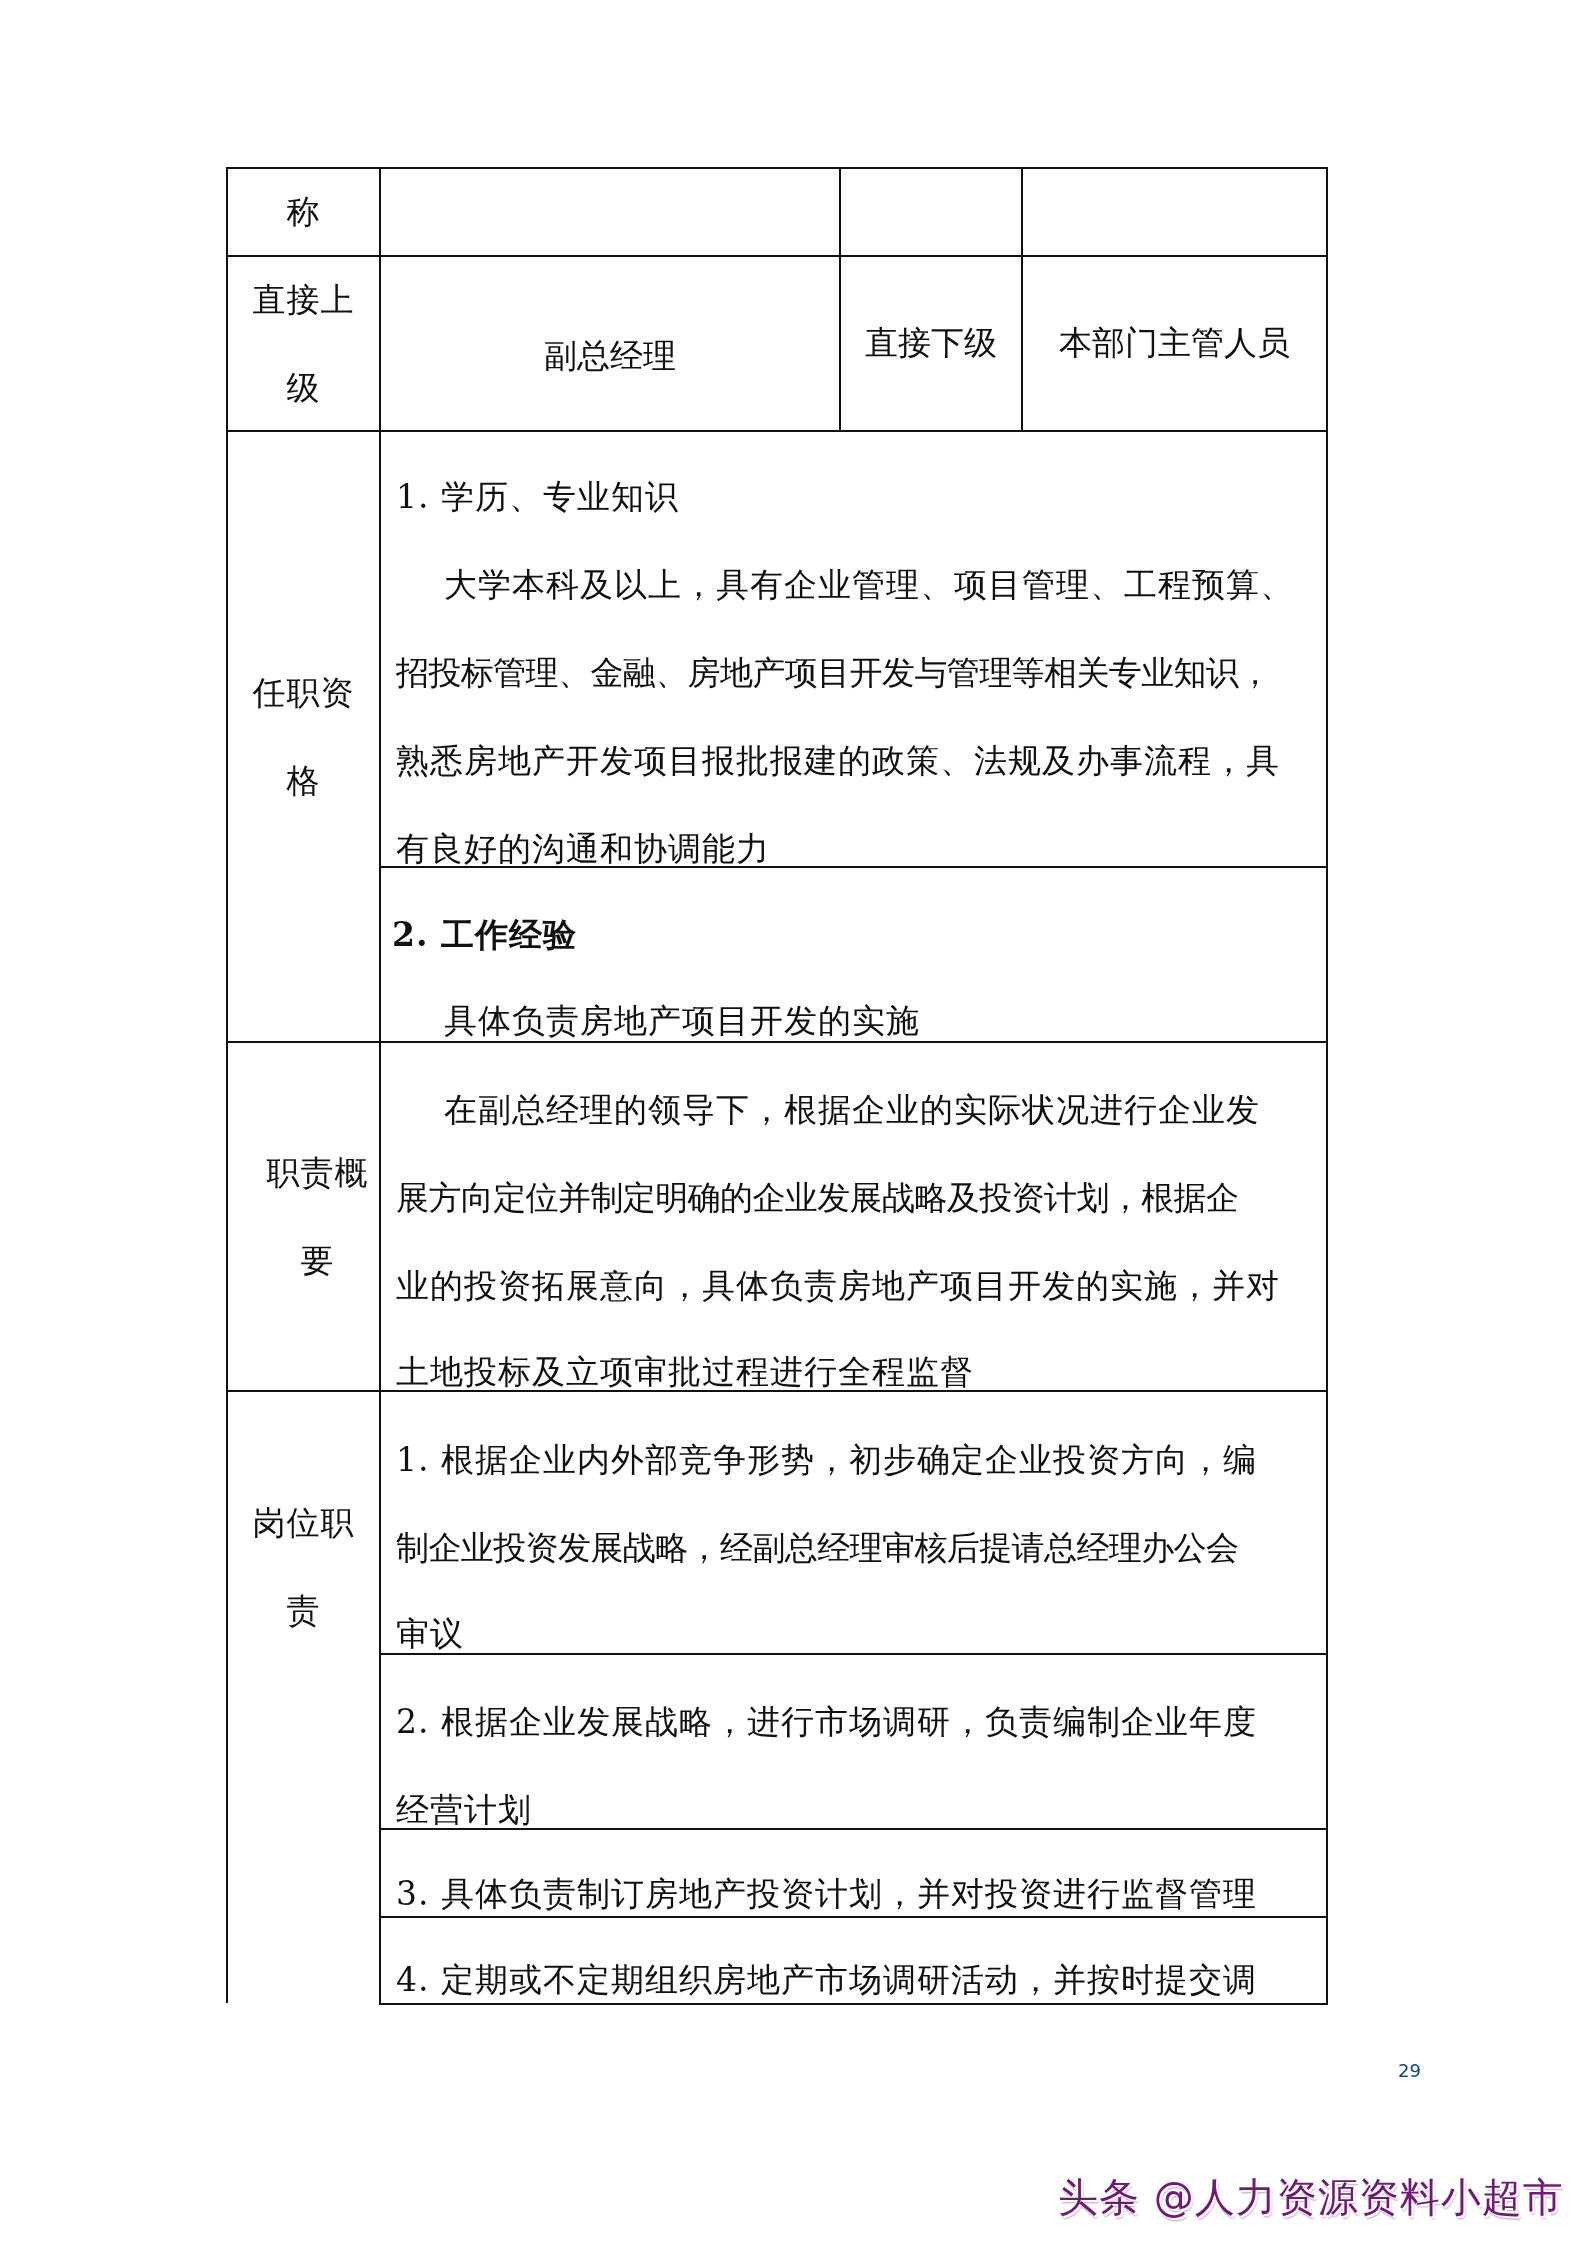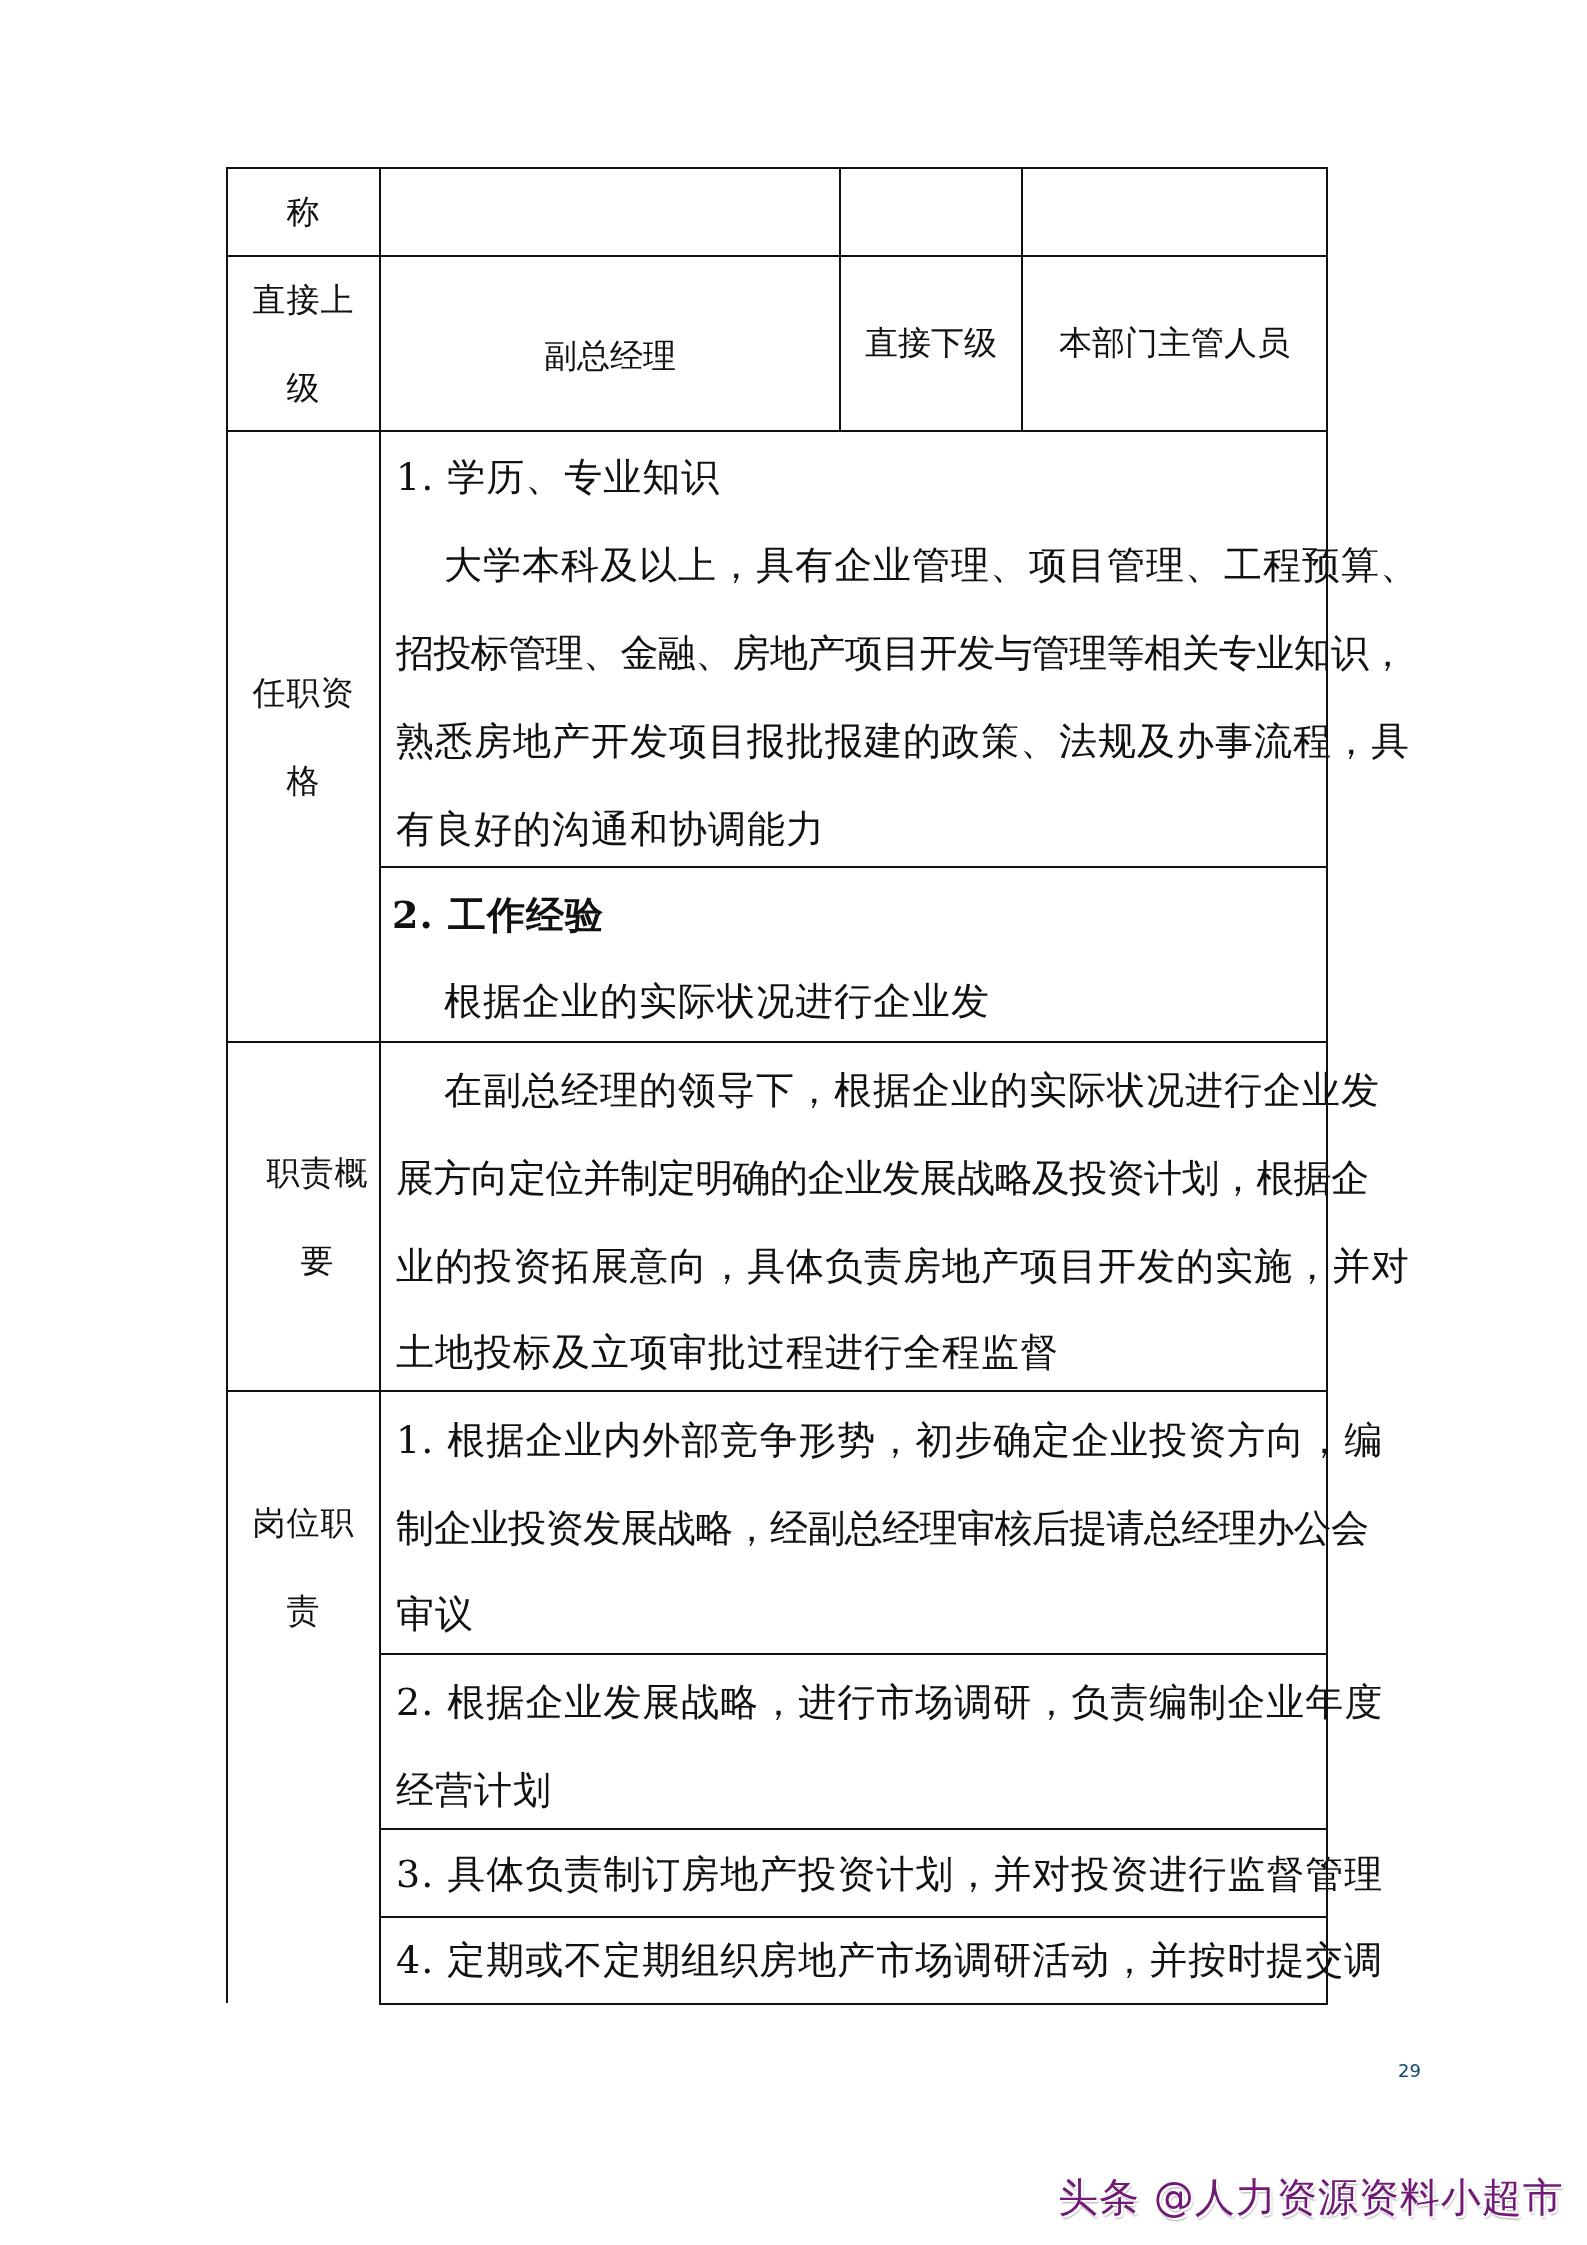--- a/index.html
+++ b/index.html
@@ -5,21 +5,21 @@
   html, body { margin: 0; padding: 0; background: #ffffff; }
   body { width: 1587px; height: 2245px; position: relative; overflow: hidden;
          font-family: "DejaVu Serif", "Liberation Serif", serif; color: #111111; }
   .page { position: absolute; left: 0; top: 0; width: 1587px; height: 2245px; background: #fff; }
   .line { position: absolute; background: #111; }
   .h { height: 2px; }
   .v { width: 2px; }
   .cell { position: absolute; box-sizing: border-box; display: flex; align-items: center; justify-content: center; text-align: center; }
   .label-cell { font-size: 33px; line-height: 88px; letter-spacing: 1px; }
   .label-cell span { display: block; }
-  .txt { position: absolute; font-size: 38px; line-height: 44px; white-space: nowrap; letter-spacing: 1px; }
+  .txt { position: absolute; font-size: 33px; line-height: 44px; white-space: nowrap; letter-spacing: 1px; margin-top: 20px; }
   .page-num { position: absolute; left: 1398px; top: 2060px; font-family: "DejaVu Sans", "Liberation Sans", sans-serif; font-size: 18px; color: #0c4a6e; }
   .watermark { position: absolute; left: 1058px; top: 2170px; font-family: "DejaVu Sans", "Liberation Sans", sans-serif;
                font-size: 40px; color: #701a75; letter-spacing: 1px;
                text-shadow: 2px 2px 0 #fff, -1px -1px 0 #fff, 2px 3px 2px rgba(0,0,0,0.35); }
 </style>
 </head>
 <body>
 
 <div class="page">
 
@@ -75,21 +75,21 @@
     <span>任职资</span>
     <span>格</span>
   </div>
   <div class="txt" style="left:396px; top:455px;">1. 学历、专业知识</div>
   <div class="txt" style="left:444px; top:543px;">大学本科及以上，具有企业管理、项目管理、工程预算、</div>
   <div class="txt" style="left:396px; top:631px; letter-spacing:-0.6px;">招投标管理、金融、房地产项目开发与管理等相关专业知识，</div>
   <div class="txt" style="left:396px; top:719px;">熟悉房地产开发项目报批报建的政策、法规及办事流程，具</div>
   <div class="txt" style="left:396px; top:807px;">有良好的沟通和协调能力</div>
 
   <div class="txt" style="left:392px; top:893px;font-weight:bold;">2. 工作经验</div>
-  <div class="txt" style="left:444px; top:979px;">根据企业的实际状况进行企业发</div>
+  <div class="txt" style="left:444px; top:979px;">具体负责房地产项目开发的实施</div>
 
   <div class="cell label-cell" style="left:228px; top:1043px; width:179px; height:347px; flex-direction:column;">
     <span>职责概</span>
     <span>要</span>
   </div>
   <div class="txt" style="left:444px; top:1068px;">在副总经理的领导下，根据企业的实际状况进行企业发</div>
   <div class="txt" style="left:396px; top:1156px; letter-spacing:-0.6px;">展方向定位并制定明确的企业发展战略及投资计划，根据企</div>
   <div class="txt" style="left:396px; top:1244px;">业的投资拓展意向，具体负责房地产项目开发的实施，并对</div>
   <div class="txt" style="left:396px; top:1330px;">土地投标及立项审批过程进行全程监督</div>
 

